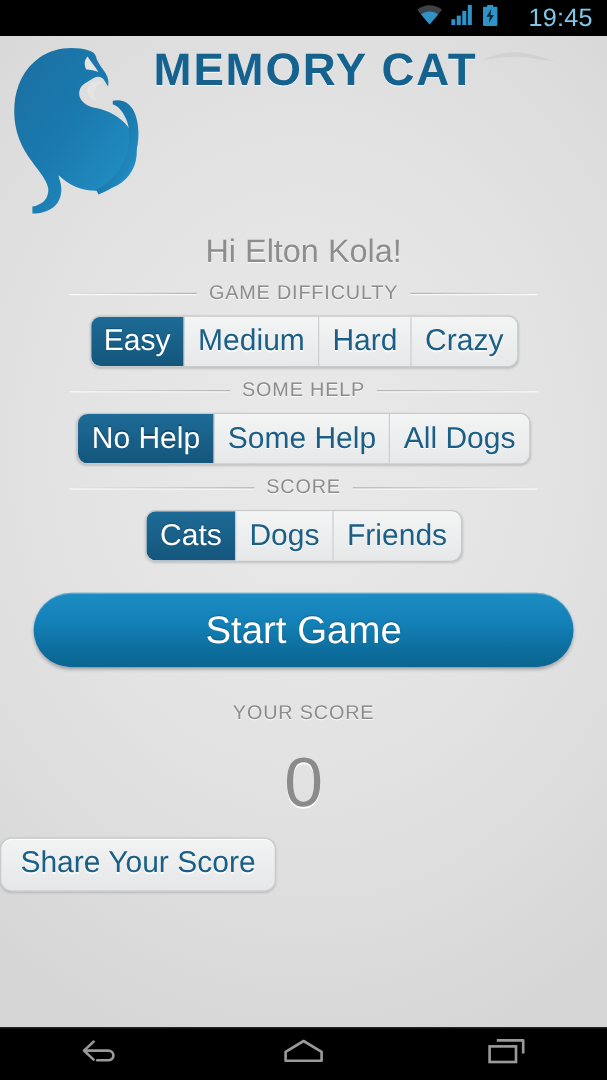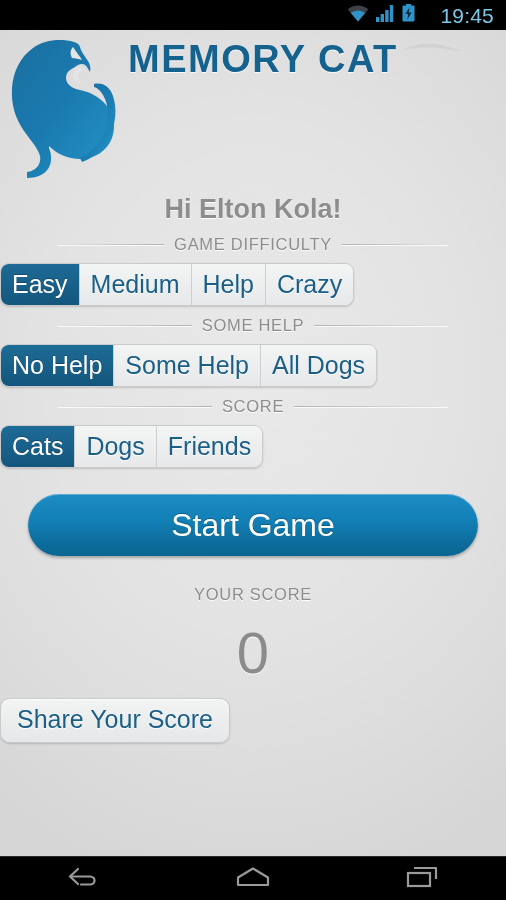--- a/index.html
+++ b/index.html
@@ -62,21 +62,21 @@
   }
   #flourish { margin-top:4px; opacity:0.5; }
 
   
   #greeting {
     margin-top:14px;
     text-align:center;
     font-size:27px;
     color:#8d8d8d;
     text-shadow:0 1px 0 rgba(255,255,255,0.9);
-    font-weight:bold;
+    font-weight:normal;
   }
 
   
   .section-head {
     display:flex; align-items:center; justify-content:center;
     width:390px; margin:10px auto 0 auto;
     gap:10px;
   }
   .section-head .rule {
     flex:1 1 auto; height:1px;
@@ -88,21 +88,21 @@
   }
   .section-head .slabel {
     font-size:16.5px;
     color:#8c8c8c;
     letter-spacing:0.7px;
     white-space:nowrap;
     text-shadow:0 1px 0 rgba(255,255,255,0.9);
   }
 
   
-  .seg-row { display:flex; margin-top:9px; }
+  .seg-row { display:flex; justify-content:center; margin-top:9px; }
   .segmented {
     display:inline-flex;
     border-radius:9px;
     background:#eceded;
     border:1px solid #c9cacb;
     box-shadow:0 1px 2px rgba(0,0,0,0.16), inset 0 1px 0 rgba(255,255,255,0.9);
     overflow:hidden;
   }
   .seg {
     position:relative;
@@ -278,21 +278,21 @@
 
     <div class="section-head">
       <span class="rule"></span>
       <span class="slabel">GAME DIFFICULTY</span>
       <span class="rule right"></span>
     </div>
     <div class="seg-row">
       <div class="segmented">
         <div class="seg selected">Easy</div>
         <div class="seg">Medium</div>
-        <div class="seg">Help</div>
+        <div class="seg">Hard</div>
         <div class="seg">Crazy</div>
       </div>
     </div>
 
     <div class="section-head">
       <span class="rule"></span>
       <span class="slabel">SOME HELP</span>
       <span class="rule right"></span>
     </div>
     <div class="seg-row">

